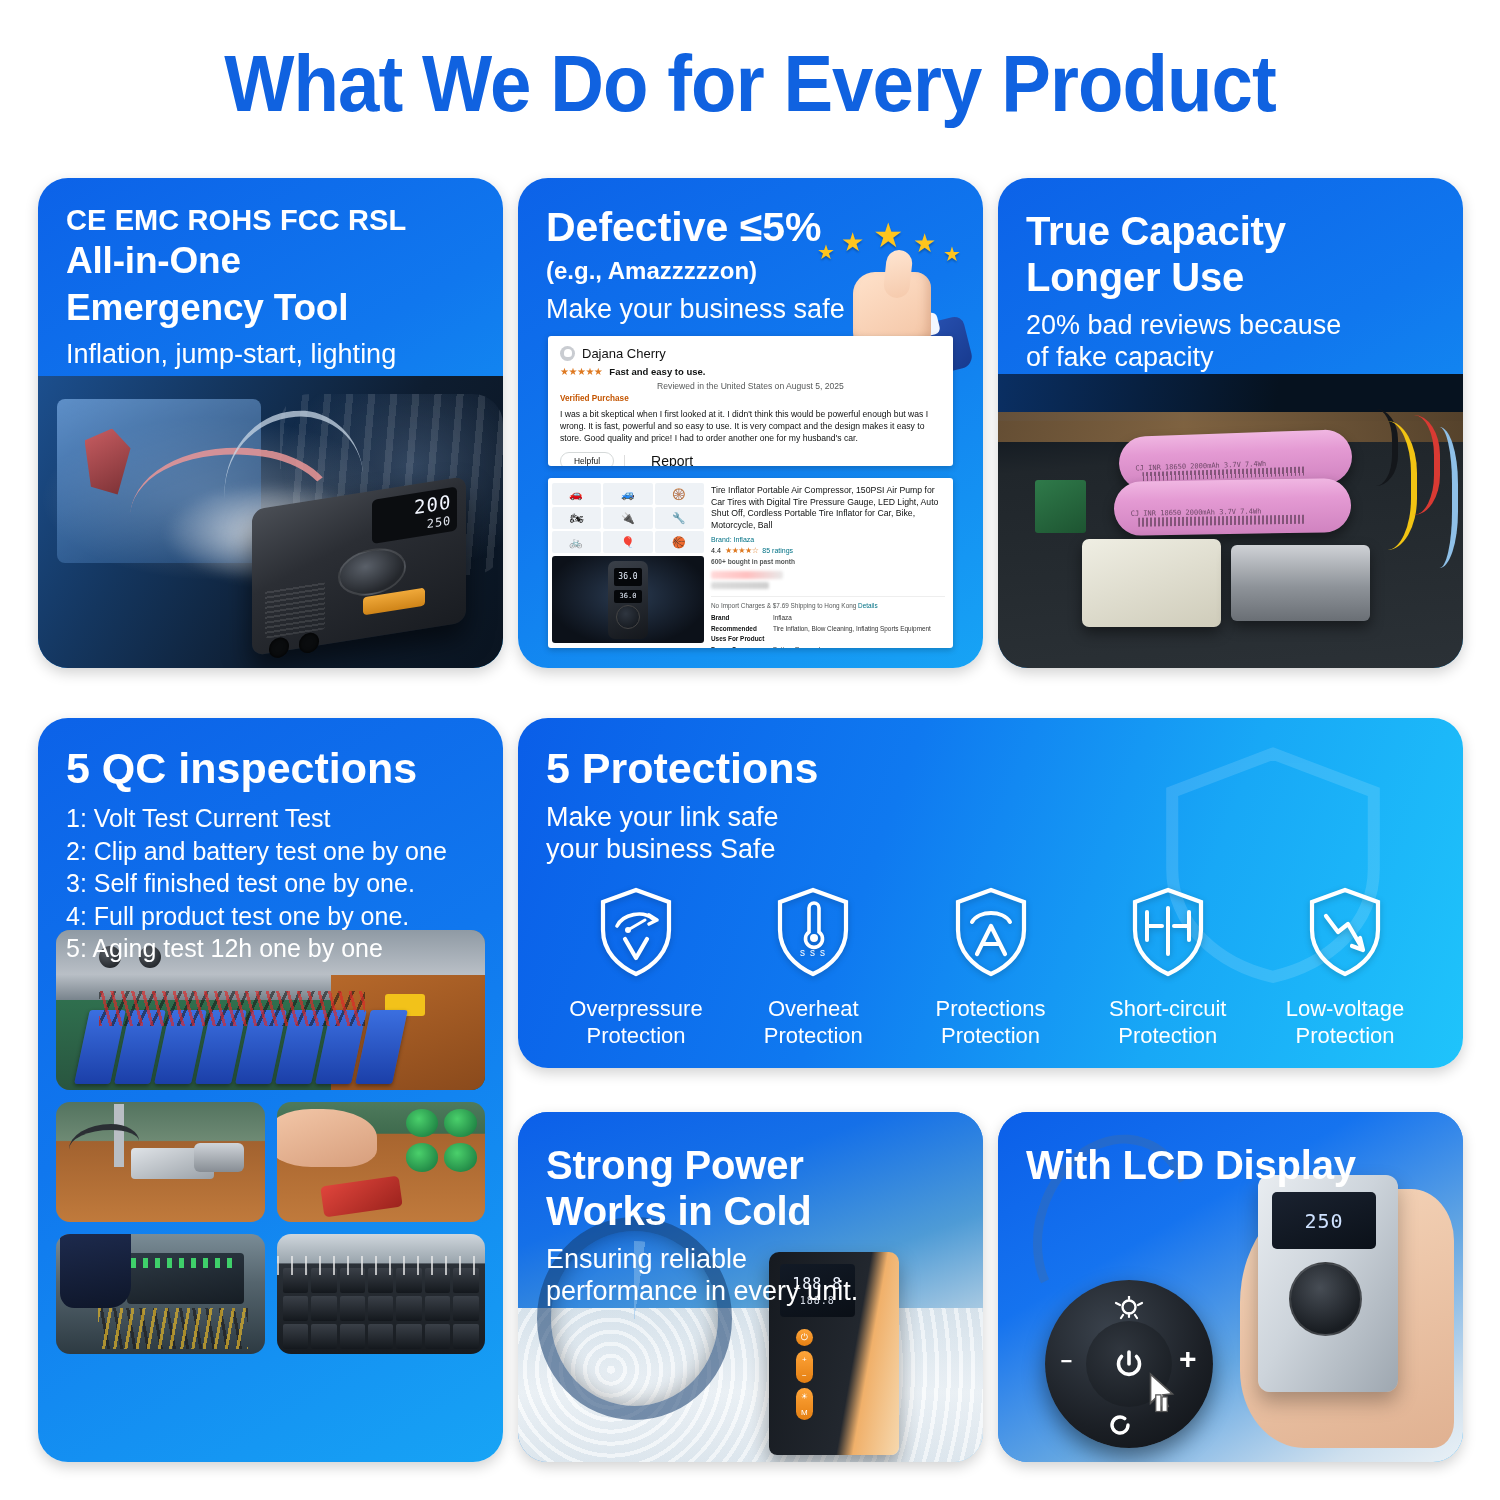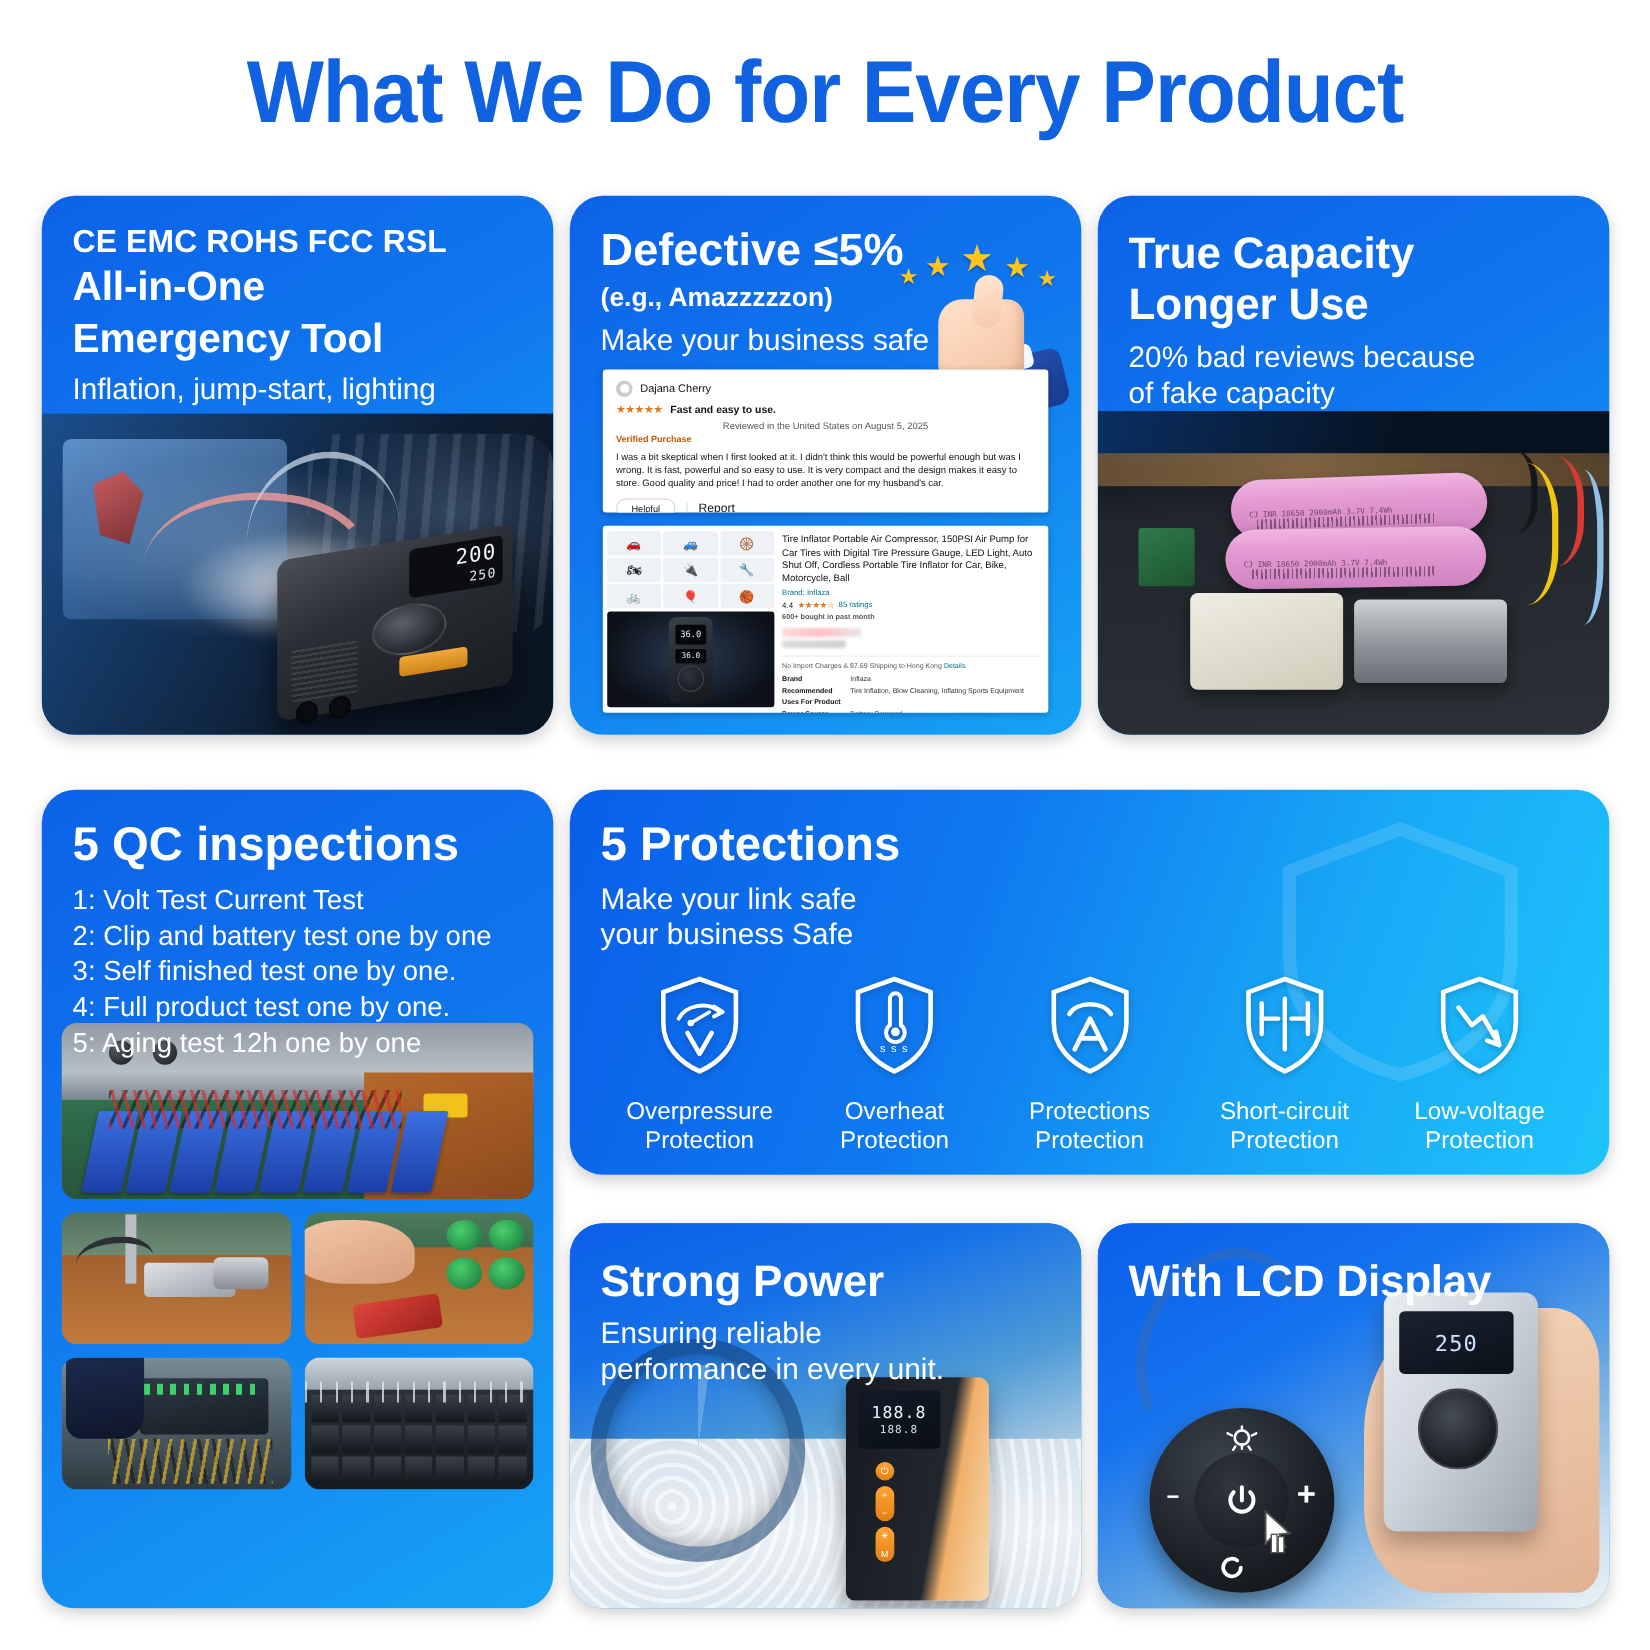--- a/index.html
+++ b/index.html
@@ -147,34 +147,34 @@
   }
   .rv-head { display: flex; align-items: center; gap: 7px; }
   .rv-avatar {
     width: 15px; height: 15px; border-radius: 50%;
     background: #c9ccd1; position: relative; flex: none;
   }
   .rv-avatar::after{
     content:""; position:absolute; left:3.5px; top:3px; width:8px; height:8px;
     border-radius:50% 50% 40% 40%; background:#fff;
   }
-  .rv-name { font-size: 10px; color: #111; }
+  .rv-name { font-size: 13px; color: #111; }
   .rv-stars { color: #de7921; font-size: 10px; letter-spacing: -.5px; }
   .rv-title { font-size: 9.5px; font-weight: bold; color:#0f1111; }
   .rv-line1 { display:flex; align-items:center; gap:7px; margin-top:5px;}
   .rv-meta { font-size: 8.6px; color: #565959; margin-top: 4px; text-align: center; }
   .rv-verified { font-size: 8.2px; color: #c45500; font-weight: bold; margin-top: 3px; }
   .rv-body { font-size: 8.6px; color: #0f1111; line-height: 1.42; margin-top: 5px; }
   .rv-actions { display: flex; align-items: center; gap: 10px; margin-top: 7px; text-align: center; }
   .rv-helpful {
     border: 1px solid #d5d9d9; border-radius: 16px; font-size: 8.4px;
     padding: 3px 13px; color: #0f1111; background:#fff;
   }
   .rv-sep { width:1px; height:12px; background:#ddd;}
-  .rv-report { font-size: 11px; color: #0f1111; }
+  .rv-report { font-size: 14px; color: #0f1111; margin-left: 16px; }
 
   .listing-card {
     position: absolute; left: 30px; top: 300px; width: 405px; height: 170px;
     background: #fff; border-radius: 3px; color: #111; display: flex; overflow: hidden;
     box-shadow: 0 2px 6px rgba(0,0,0,.22);
   }
   .lc-left { width: 160px; padding: 5px 4px; display: flex; flex-direction: column; }
   .lc-thumbs { display: grid; grid-template-columns: repeat(3, 1fr); gap: 2px; }
   .lc-th { height: 22px; border-radius: 2px; background:#eef2f6; display:flex; align-items:center; justify-content:center; font-size:11px;}
   .lc-main-img {
@@ -762,20 +762,21 @@
           <span>−</span>
         </div>
         <div class="cd-pill">
           <span>☀</span>
           <span>M</span>
         </div>
       </div>
     </div>
     <div class="card-pad">
       <div class="h-big" style="font-size:40px">Strong Power</div>
+      <div class="h-big" style="font-size:40px;margin-top:0">Works in Cold</div>
       <div class="sub">Ensuring reliable</div>
       <div class="sub" style="margin-top:0">performance in every unit.</div>
     </div>
   </div>
 
   <div class="card" id="card7">
     <div class="lcd-bg"></div>
     <div class="lcd-cable"></div>
     <div class="lcd-hand"></div>
     <div class="lcd-dev">

